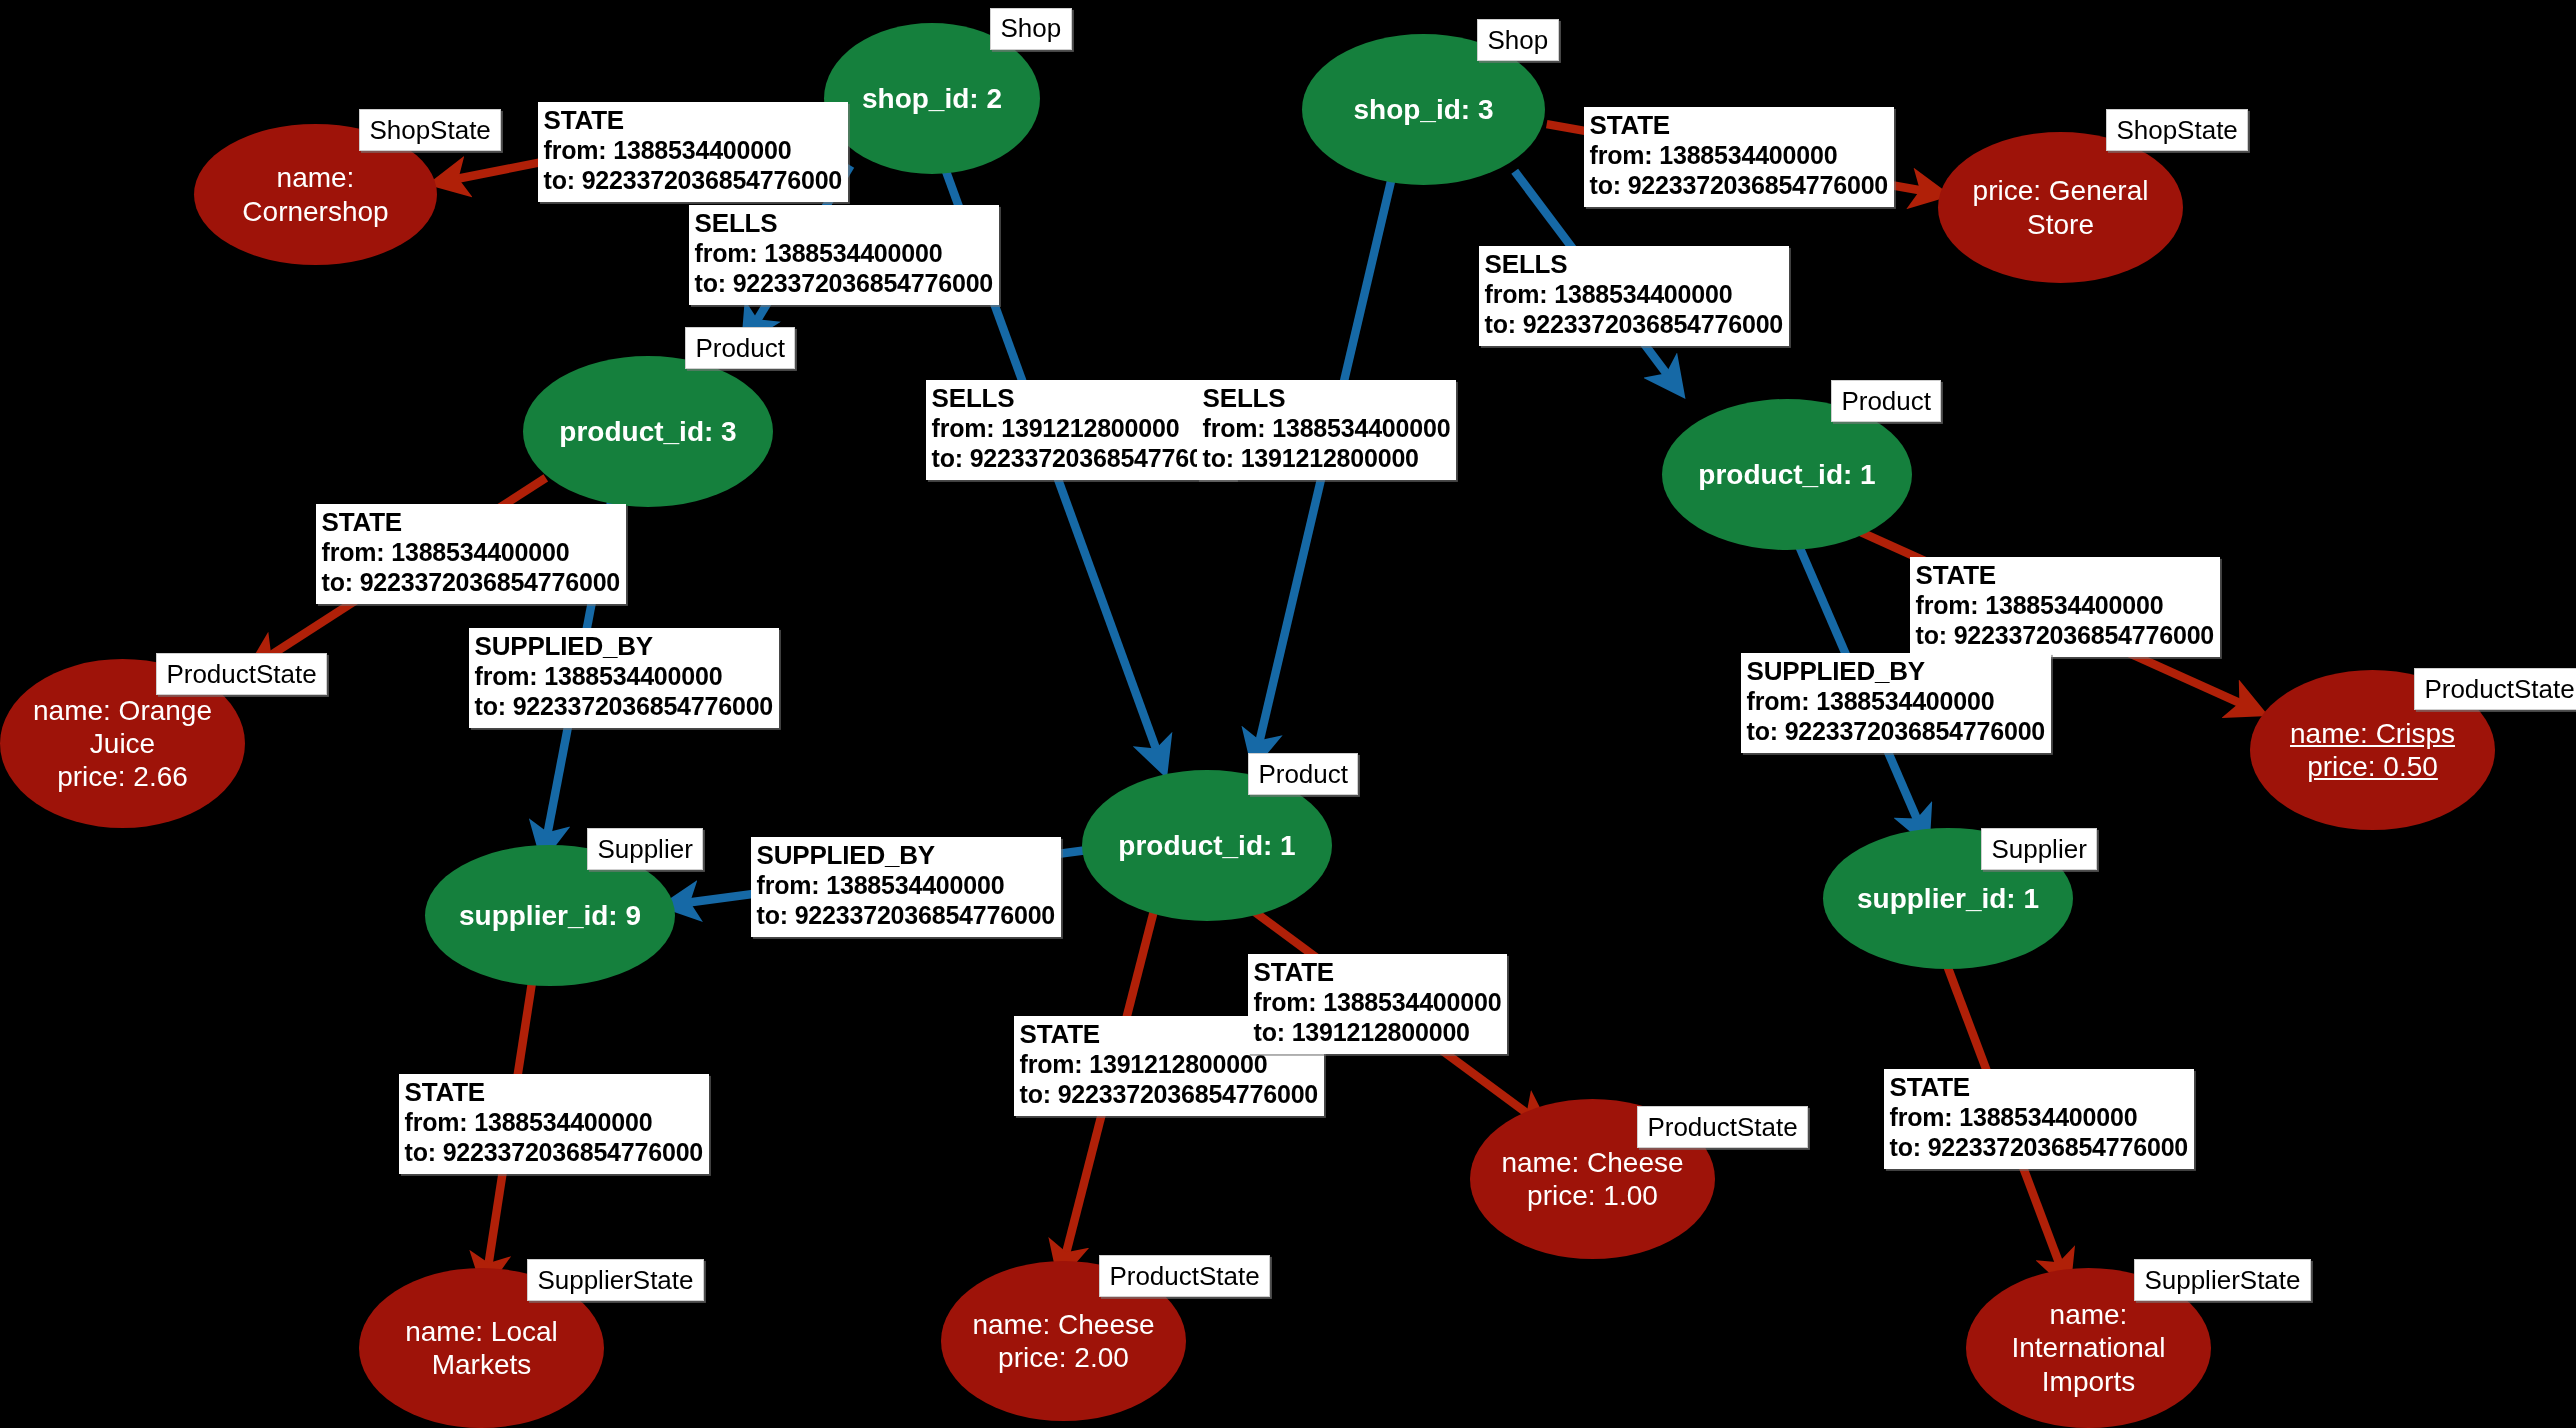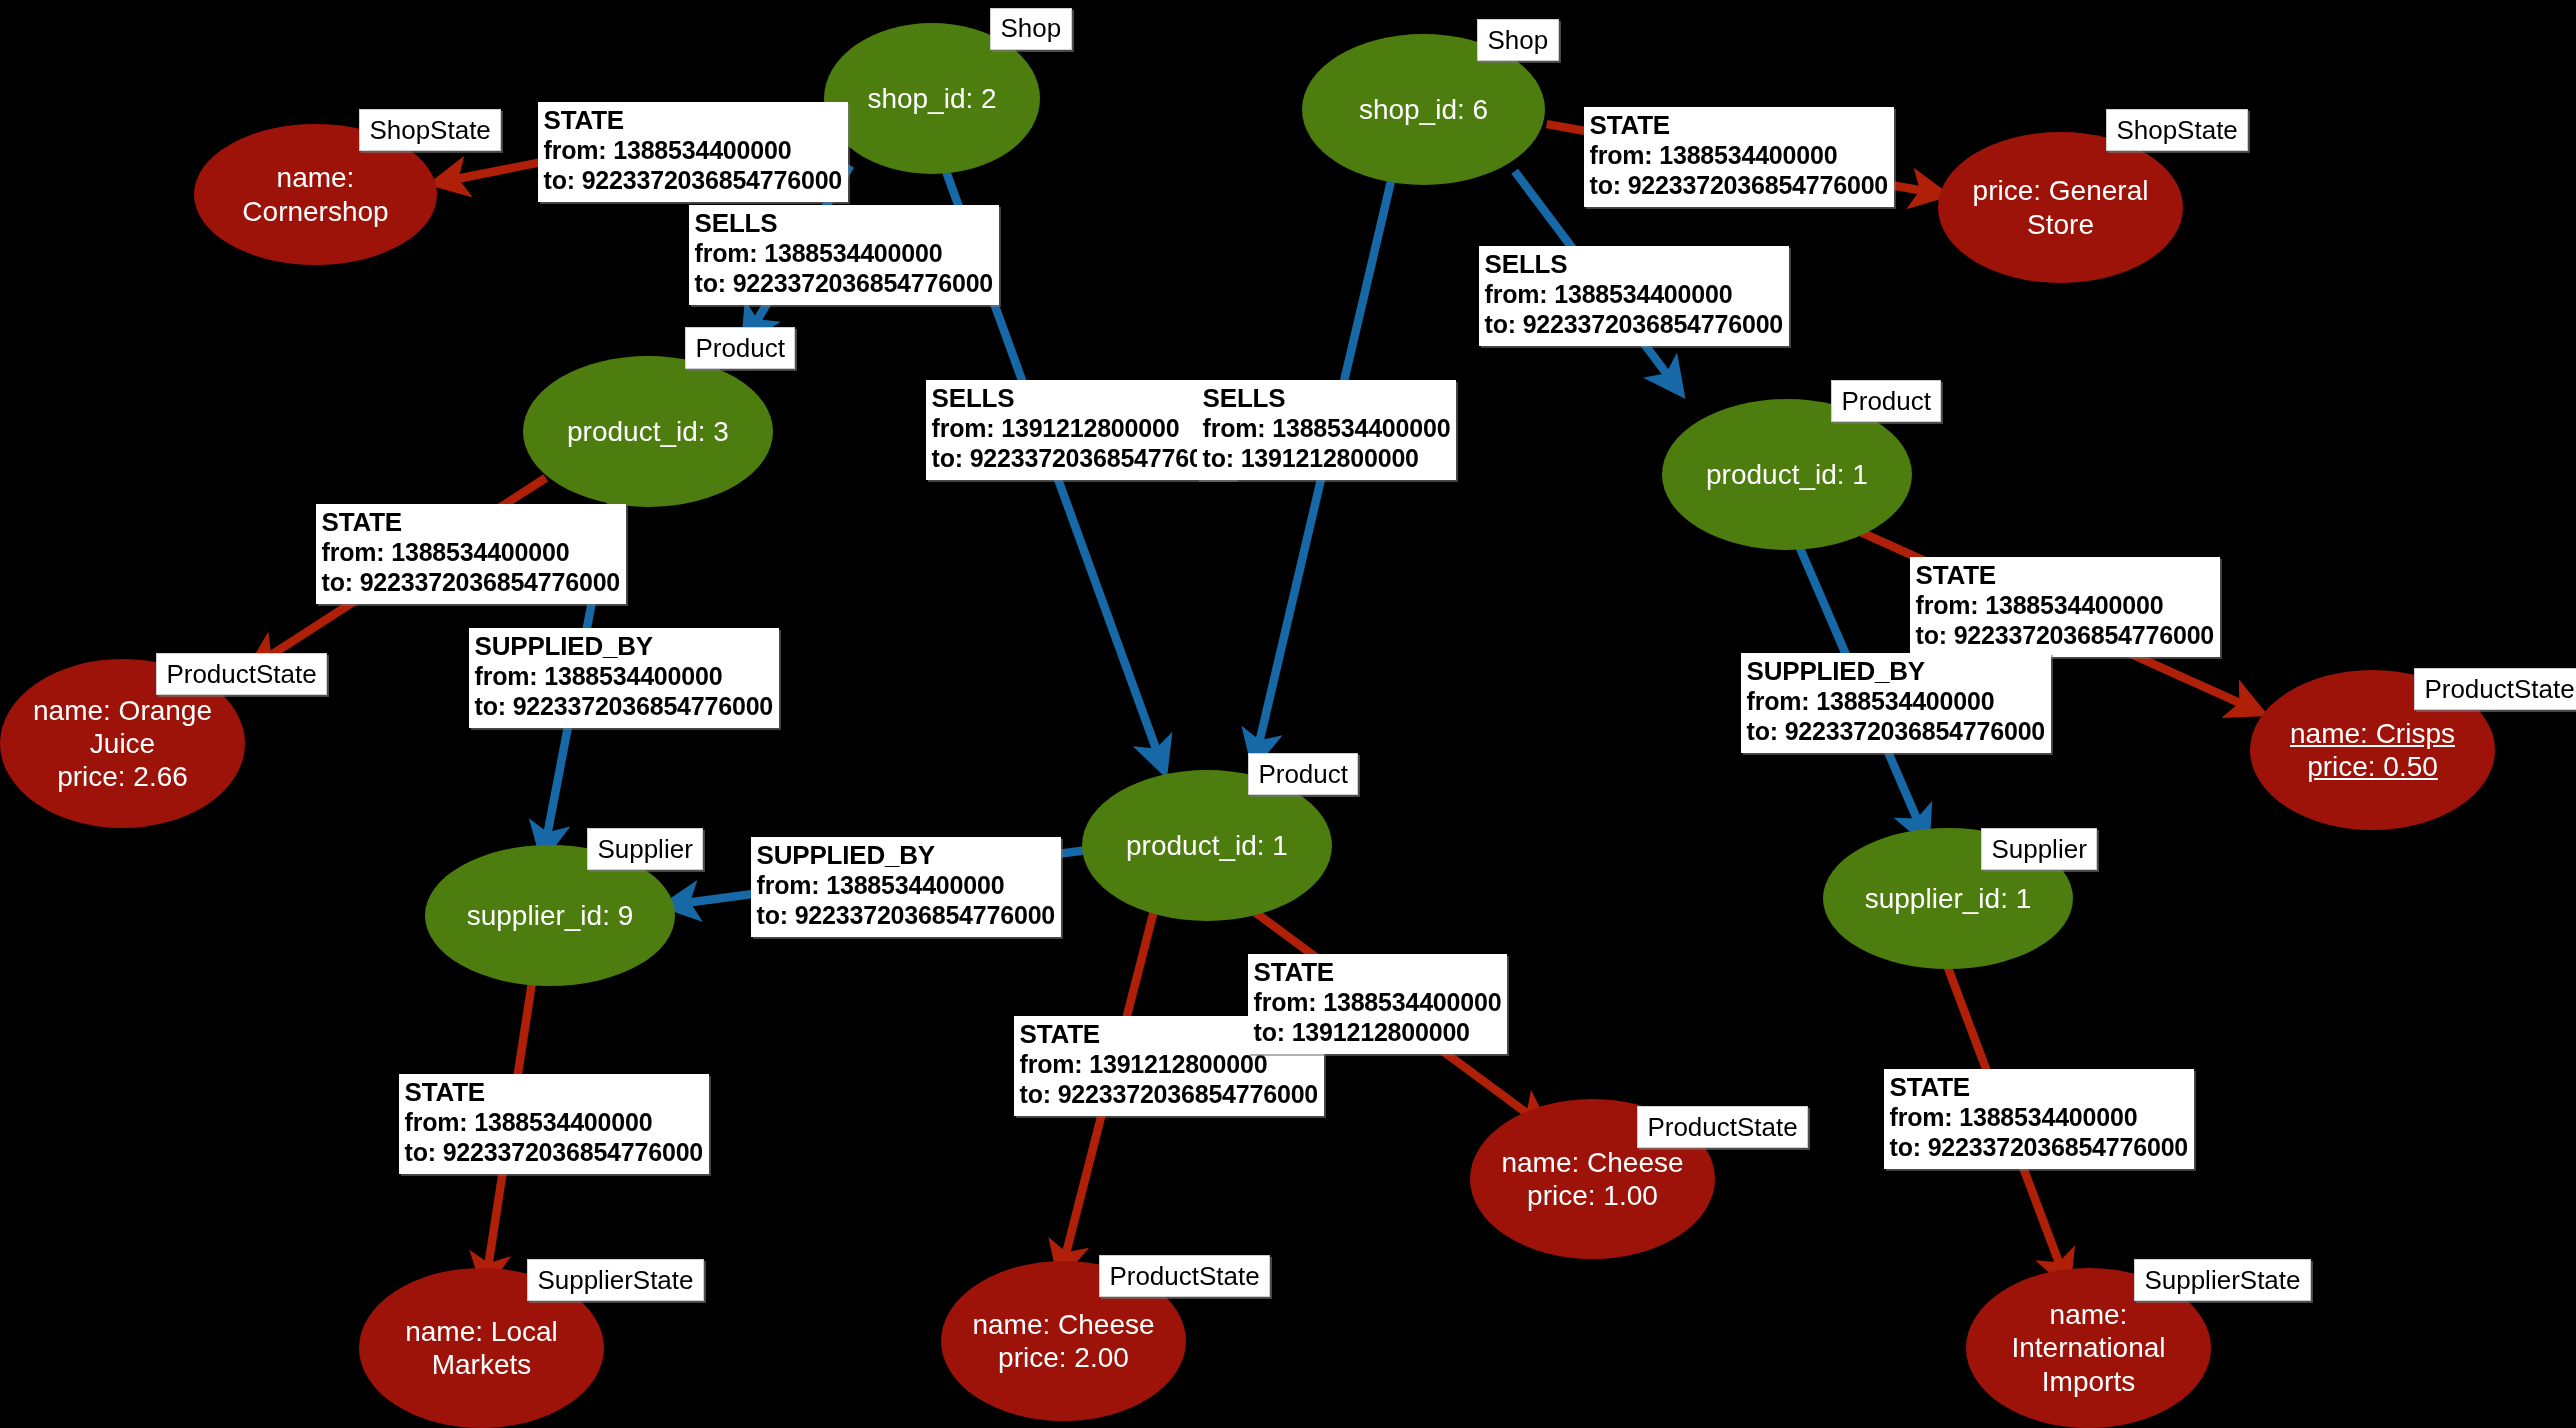--- a/index.html
+++ b/index.html
@@ -30,21 +30,21 @@
     display: flex;
     align-items: center;
     justify-content: center;
     text-align: center;
     color: #ffffff;
     line-height: 1.18;
     box-sizing: border-box;
     white-space: pre-line;
     font-size: 28px;
   }
-  .node.blue  { background: #4d7c0f; }
+  .node.blue  { background: #15803d; font-weight: bold; }
   .node.red   { background: #9E1309; }
 
   .node-caption {
     position: absolute;
     background: #ffffff;
     color: #000000;
     font-size: 26px;
     line-height: 1.0;
     padding: 6.6px 9.4px 7.5px 9.4px;
     border: 0.9px solid #cfcfcf;
@@ -103,21 +103,21 @@
         <line x1="1226" y1="970" x2="1128" y2="1352" stroke="#B02008" stroke-width="9" marker-end="url(#arrow-red)"></line>
         <line x1="1318" y1="958" x2="1640" y2="1196" stroke="#B02008" stroke-width="9" marker-end="url(#arrow-red)"></line>
         <line x1="1952" y1="554" x2="2400" y2="756" stroke="#B02008" stroke-width="9" marker-end="url(#arrow-red)"></line>
         <line x1="1906" y1="566" x2="2046" y2="890" stroke="#1669A6" stroke-width="9" marker-end="url(#arrow-blue)"></line>
         <line x1="566" y1="1040" x2="516" y2="1364" stroke="#B02008" stroke-width="9" marker-end="url(#arrow-red)"></line>
         <line x1="2068" y1="1022" x2="2196" y2="1362" stroke="#B02008" stroke-width="9" marker-end="url(#arrow-red)"></line>
       </g>
   </svg>
   <div id="nodes-container">
       <div class="node blue" style="left: 824px; top: 22.6px; width: 216px; height: 151px;"><span>shop_id: 2</span></div>
-      <div class="node blue" style="left: 1302px; top: 34px; width: 243px; height: 151px;"><span>shop_id: 6</span></div>
+      <div class="node blue" style="left: 1302px; top: 34px; width: 243px; height: 151px;"><span>shop_id: 3</span></div>
       <div class="node red" style="left: 194px; top: 124px; width: 243px; height: 141px;"><span>name:
 Cornershop</span></div>
       <div class="node red" style="left: 1938px; top: 132px; width: 245px; height: 151px;"><span>price: General
 Store</span></div>
       <div class="node blue" style="left: 523px; top: 356px; width: 250px; height: 151px;"><span>product_id: 3</span></div>
       <div class="node blue" style="left: 1662px; top: 399px; width: 250px; height: 151px;"><span>product_id: 1</span></div>
       <div class="node red" style="left: 0px; top: 659px; width: 245px; height: 169px;"><span>name: Orange
 Juice
 price: 2.66</span></div>
       <div class="node red" style="left: 2250px; top: 670px; width: 245px; height: 160px; text-decoration: underline;"><span>name: Crisps

